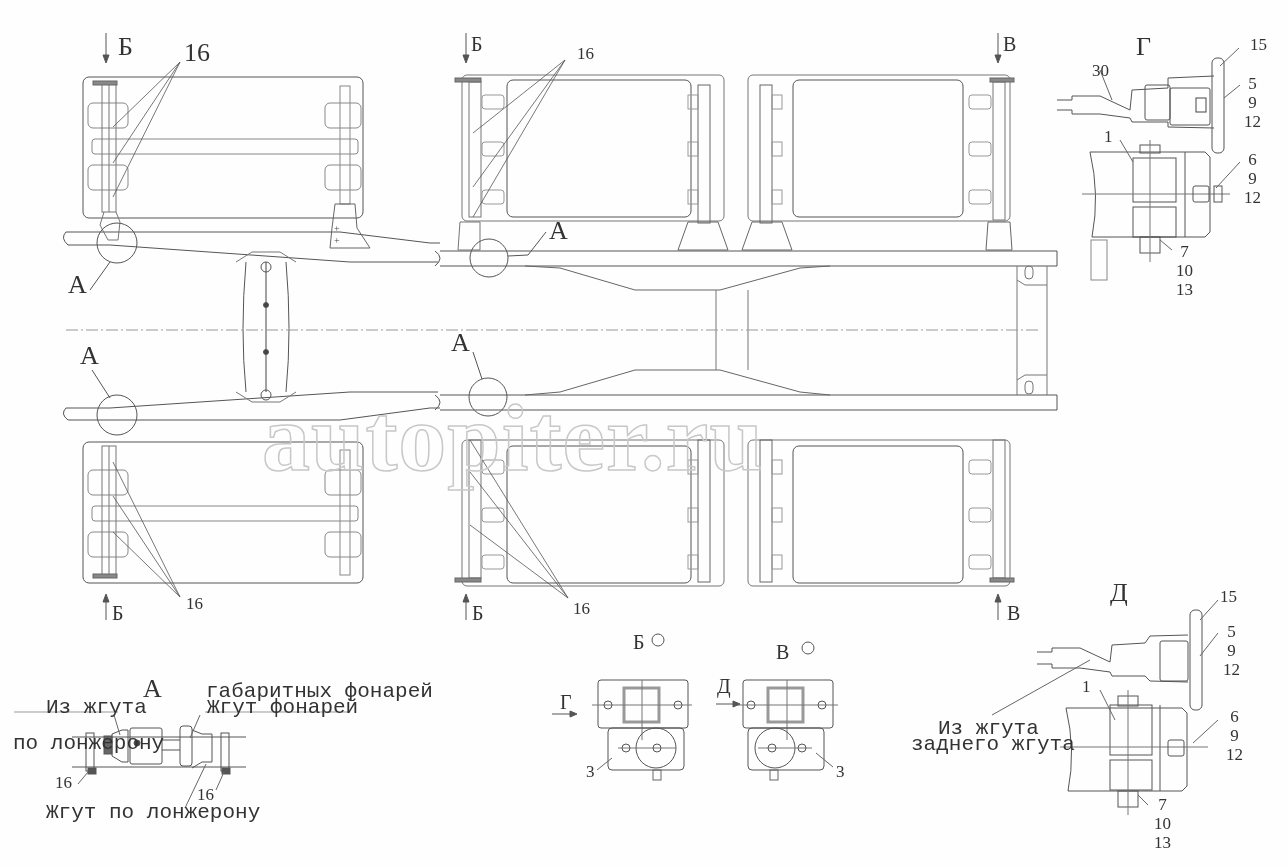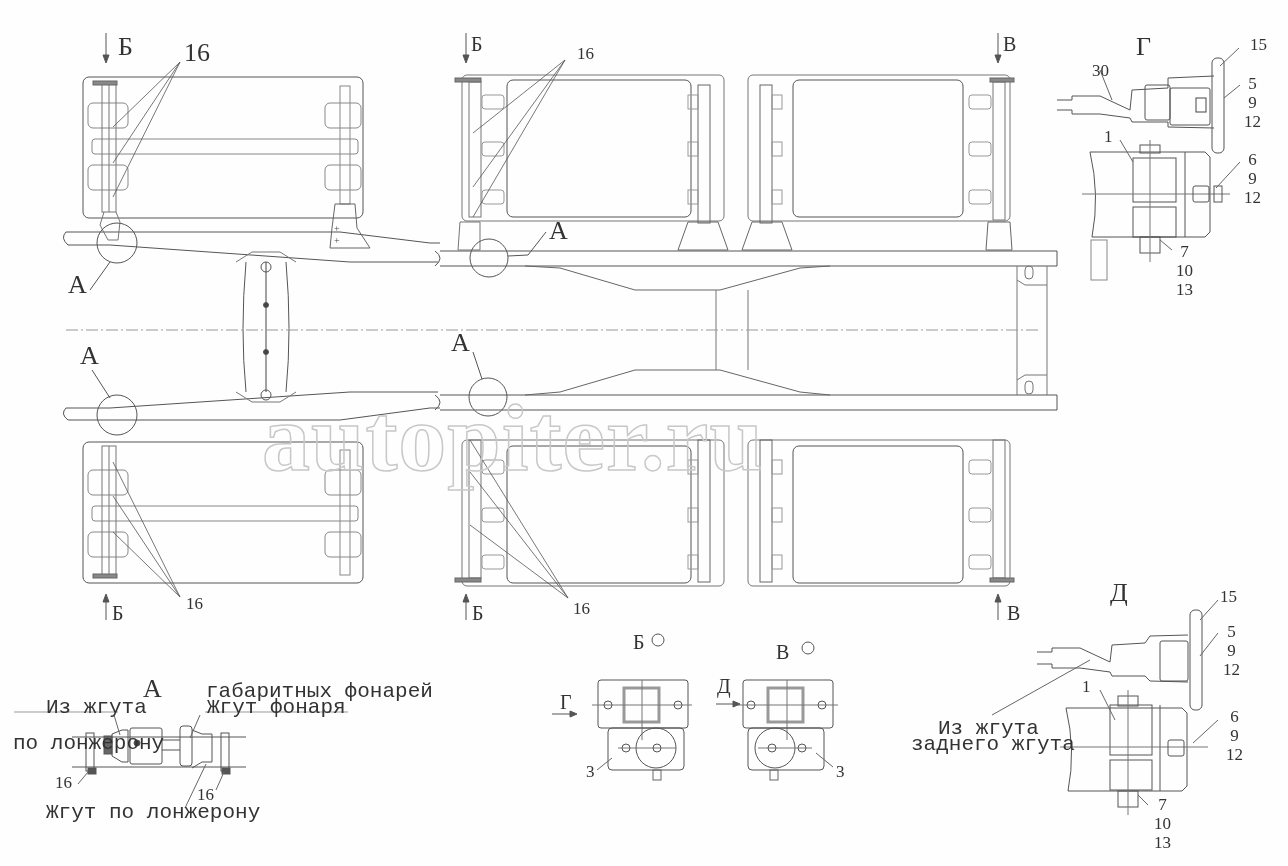--- a/index.html
+++ b/index.html
@@ -324,21 +324,21 @@
 
 <div class="lbl med" style="left:112px;top:603px">Б</div>
 <div class="lbl num" style="left:186px;top:595px">16</div>
 <div class="lbl med" style="left:472px;top:603px">Б</div>
 <div class="lbl num" style="left:573px;top:600px">16</div>
 <div class="lbl med" style="left:1007px;top:603px">В</div>
 
 <div class="lbl big" style="left:143px;top:676px">А</div>
 <div class="lbl txt" style="left:46px;top:697px">Из жгута</div>
 <div class="lbl txt" style="left:13px;top:733px">по лонжерону</div>
-<div class="lbl txt" style="left:207px;top:697px">Жгут фонаря</div>
+<div class="lbl txt" style="left:207px;top:697px">Жгут фонарей</div>
 <div class="lbl txt" style="left:206px;top:681px">габаритных фонарей</div>
 <div class="lbl num" style="left:55px;top:774px">16</div>
 <div class="lbl num" style="left:197px;top:786px">16</div>
 <div class="lbl txt" style="left:46px;top:802px">Жгут по лонжерону</div>
 
 <div class="lbl med" style="left:633px;top:632px">Б</div>
 <div class="lbl med" style="left:560px;top:692px">Г</div>
 <div class="lbl num" style="left:586px;top:763px">3</div>
 <div class="lbl med" style="left:776px;top:642px">В</div>
 <div class="lbl med" style="left:717px;top:676px">Д</div>

